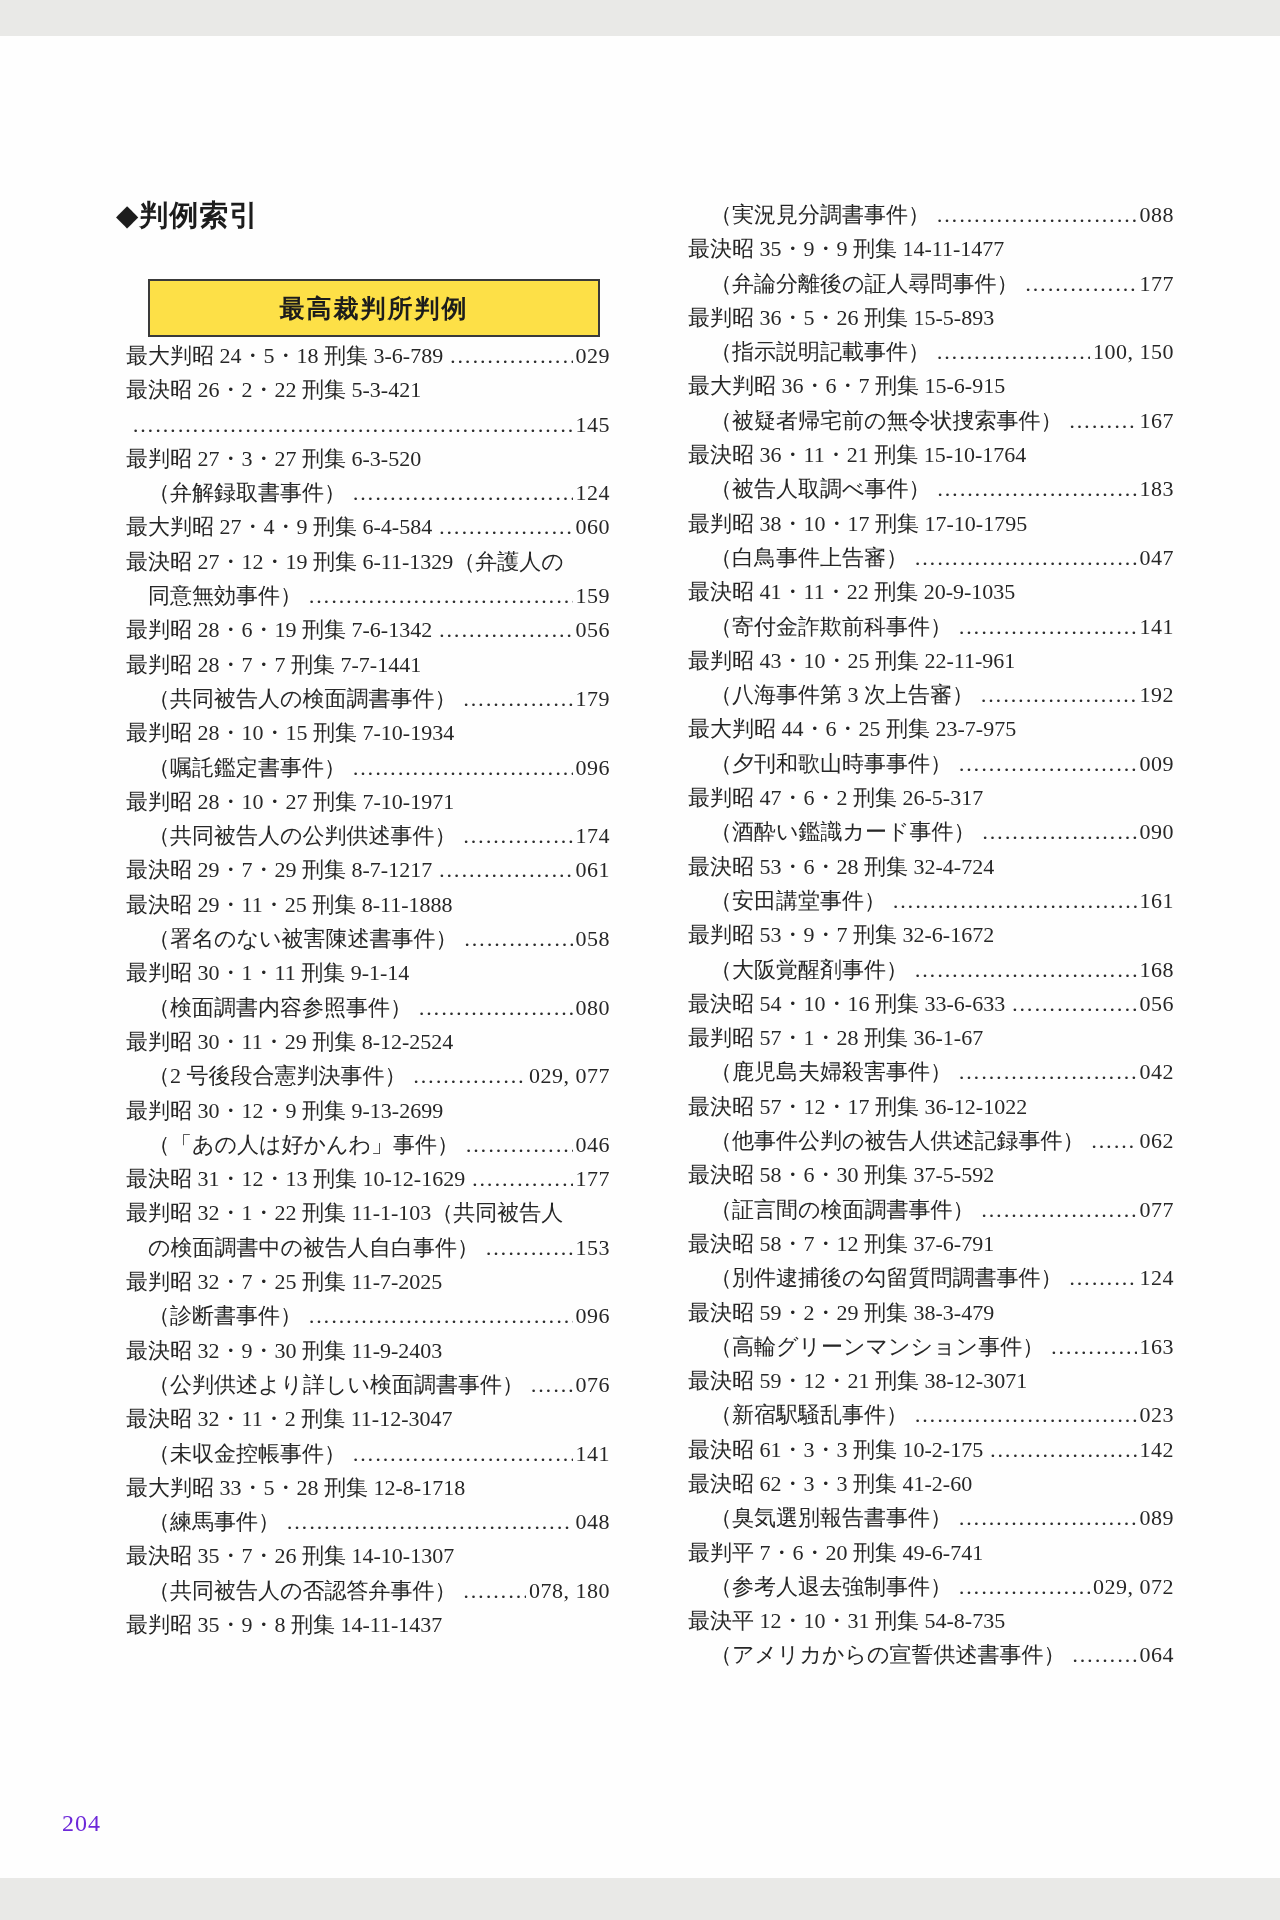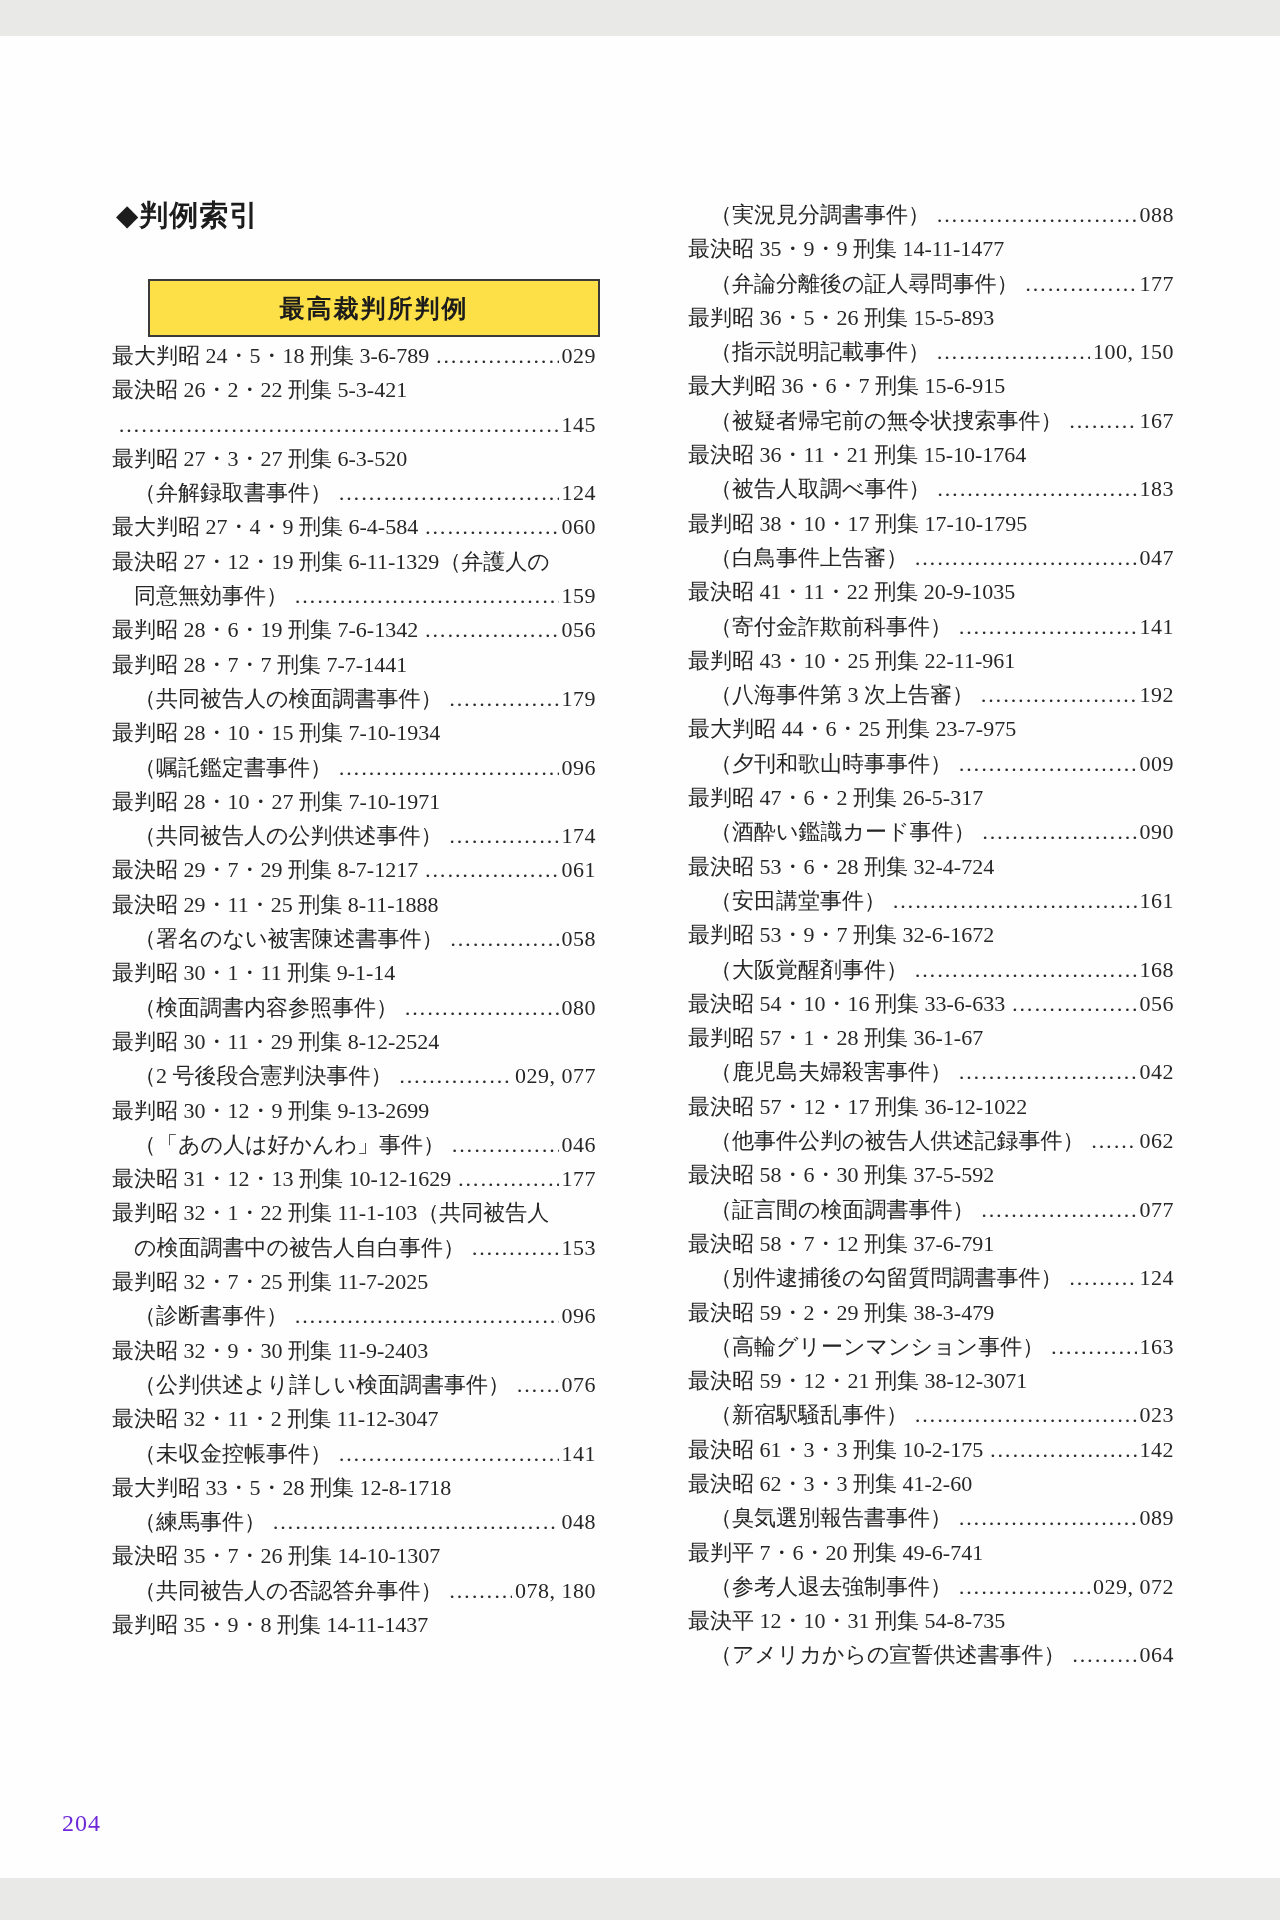--- a/index.html
+++ b/index.html
@@ -24,21 +24,21 @@
     background:#fde047;
     margin-top:8px;
   }
   .col{position:absolute;font-size:22px;}
   .col .line{display:flex;align-items:baseline;line-height:34.3px;white-space:nowrap;overflow:hidden;}
   .col .line.indent{padding-left:22px;}
   .col .t{flex:0 0 auto;}
   .col .leader{flex:1 1 auto;overflow:hidden;margin:0 3px 0 6px;color:#2e2e2e;}
   .col .leader::after{content:"……………………………………………………………………………………";letter-spacing:0.5px;}
   .col .pg{flex:0 0 auto;letter-spacing:0.5px;}
-  .col.left{left:112px;top:339px;width:484px;}
+  .col.left{left:126px;top:339px;width:484px;}
   .col.right{left:688px;top:198px;width:486px;}
   .folio{position:absolute;left:62px;top:1810px;font-size:24px;color:#6d28d9;letter-spacing:1px;}
 </style>
 </head>
 <body>
 
 <div class="page">
   <div class="band top"></div>
   <div class="band bottom"></div>
 

